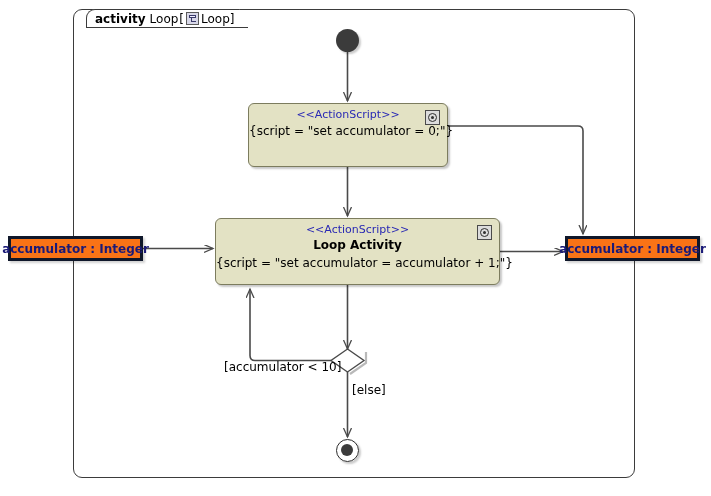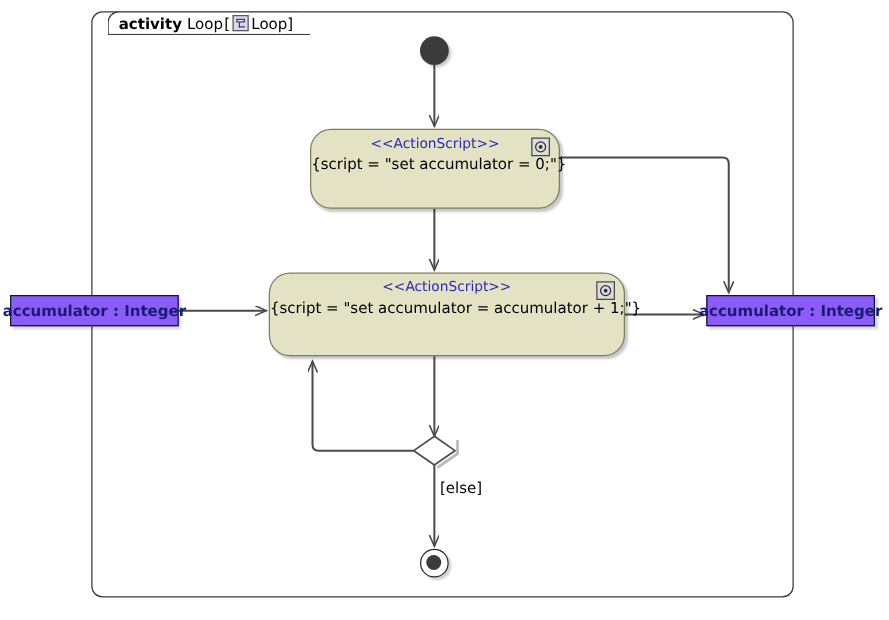--- a/index.html
+++ b/index.html
@@ -86,21 +86,21 @@
     border-left: 1px solid #3a3a6a;
     border-bottom: 1px solid #3a3a6a;
     box-sizing: border-box;
   }
 
   
   .action-node {
     position: absolute;
     background: #e3e2c4;
     border: 1px solid #7c7c5e;
-    border-radius: 17px;
+    border-radius: 6px;
     box-sizing: border-box;
     box-shadow: 2px 2px 2px rgba(0,0,0,0.22);
     text-align: center;
     color: #000000;
   }
   .stereotype {
     color: #2828b4;
     font-size: 11px;
     margin-top: 4px;
     line-height: 13px;
@@ -143,22 +143,22 @@
     background: #2f2f2f;
     border-radius: 50%;
   }
 
   #node-initialize { left: 248px; top: 103px; width: 200px; height: 64px; }
   #node-loop       { left: 215px; top: 218px; width: 285px; height: 67px; }
 
   
   .pin-node {
     position: absolute;
-    background: #8b5cf6;
-    border: 1px solid #0f172a;
+    background: #f97316;
+    border: 3px solid #0f172a;
     box-sizing: border-box;
     font-size: 12px;
     font-weight: bold;
     color: #1a1a78;
     display: flex;
     align-items: center;
     justify-content: center;
     box-shadow: 2px 2px 2px rgba(0,0,0,0.18);
     white-space: nowrap;
   }
@@ -263,25 +263,27 @@
       </div>
     <div class="stereotype">&lt;&lt;ActionScript&gt;&gt;</div>
     <div class="node-body">{script = "set accumulator = 0;"}</div>
   </div>
 
   <div class="action-node" id="node-loop">
     <div class="corner-icon">
         <i></i>
       </div>
     <div class="stereotype">&lt;&lt;ActionScript&gt;&gt;</div>
+    <div class="node-title">Loop Activity</div>
     <div class="node-body">{script = "set accumulator = accumulator + 1;"}</div>
   </div>
 
   <div class="pin-node" id="pin-left">accumulator : Integer</div>
   <div class="pin-node" id="pin-right">accumulator : Integer</div>
 
+  <div class="edge-label" id="guard-loop">[accumulator &lt; 10]</div>
   <div class="edge-label" id="guard-else">[else]</div>
 
   <div id="final-node">
       <span></span>
     </div>
 
 </div>
 
 </body></html>

